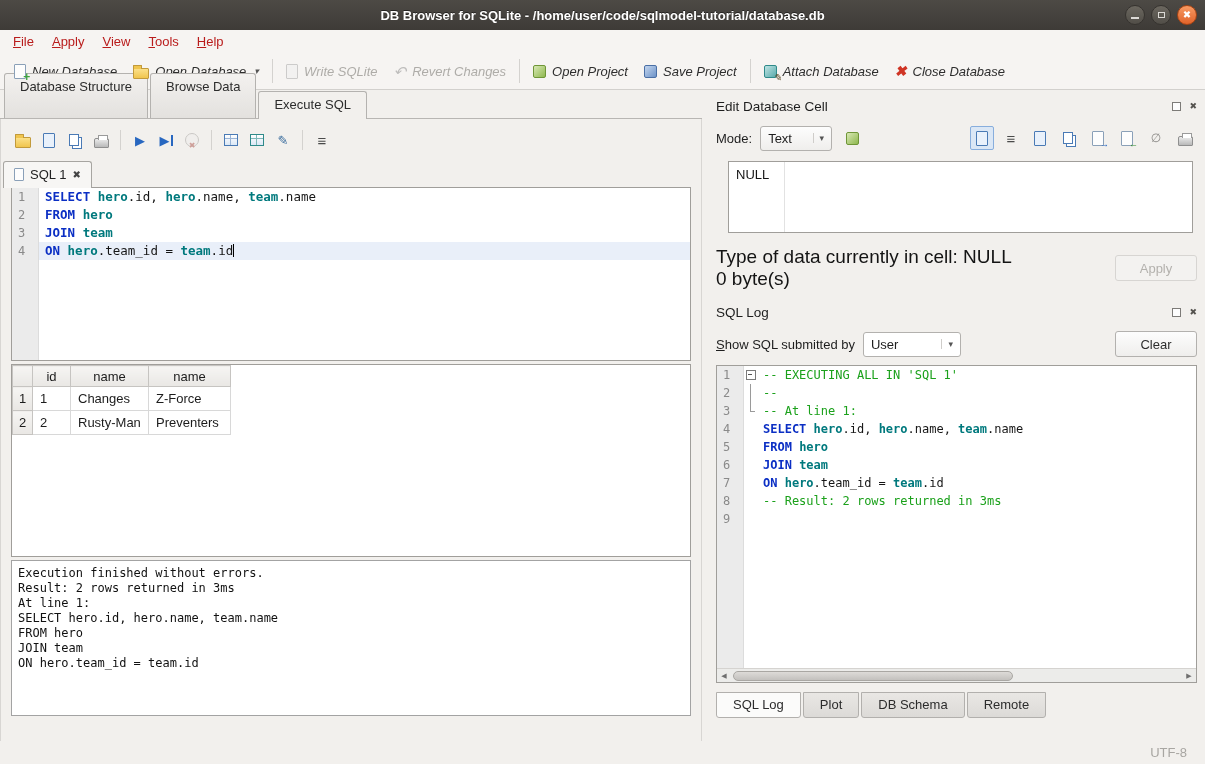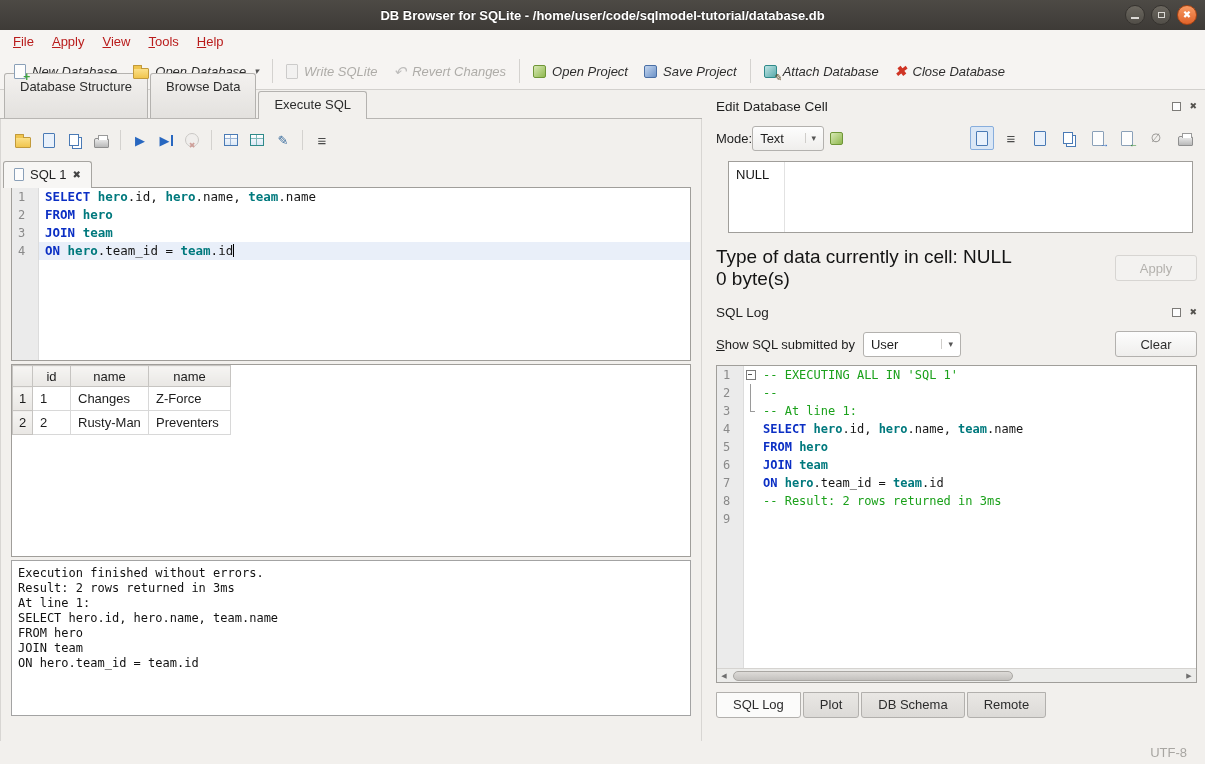--- a/index.html
+++ b/index.html
@@ -120,21 +120,21 @@
   
   .message-box { height:156px; margin:3px 10px 0; background:#fff; border:1px solid #a3a3a3; padding:5px 6px; font-family:"DejaVu Sans Mono", monospace; font-size:12px; line-height:15px; color:#111; overflow:hidden; flex:0 0 156px; }
 
   
   .pane-header { margin-top:6px; height:20px; display:flex; align-items:center; flex:0 0 20px; }
   .ph-title { font-size:13.5px; color:#1e1e1e; }
   .ph-icons { margin-left:auto; display:flex; align-items:center; gap:8px; }
   .dockic { width:9px; height:9px; border:1px solid #7d7b78; background:#fdfdfd; }
   .closic { font-size:9px; color:#55534f; line-height:9px; }
 
-  .mode-row { margin-top:8px; height:28px; display:flex; align-items:center; flex:0 0 28px; }
+  .mode-row { margin-top:8px; height:28px; display:flex; align-items:center; gap:8px; flex:0 0 28px; }
   .lbl { font-size:13px; color:#1e1e1e; white-space:nowrap; }
   .combo { display:inline-flex; align-items:center; height:25px; border:1px solid #b3b1ae; border-radius:3px; background:linear-gradient(#fdfdfd,#efeeec); padding:0 7px; font-size:13px; color:#1e1e1e; min-width:72px; justify-content:space-between; }
   .combo.wide { min-width:98px; background:#fff; }
   .combo .arrow { margin-left:9px; padding-left:6px; border-left:1px solid #cfcdca; color:#555; font-size:9px; }
   .flex1 { flex:1 1 auto; }
   .cellbar { display:flex; align-items:center; gap:5px; }
 
   .cell-box { height:72px; margin:9px 4px 0 12px; background:#fff; border:1px solid #a09e9a; display:flex; flex:0 0 72px; }
   .cell-gutter { width:56px; flex:0 0 56px; border-right:1px solid #e2e2e2; padding:3px 0 0 7px; }
   .cell-null { font-size:13px; color:#141414; }

